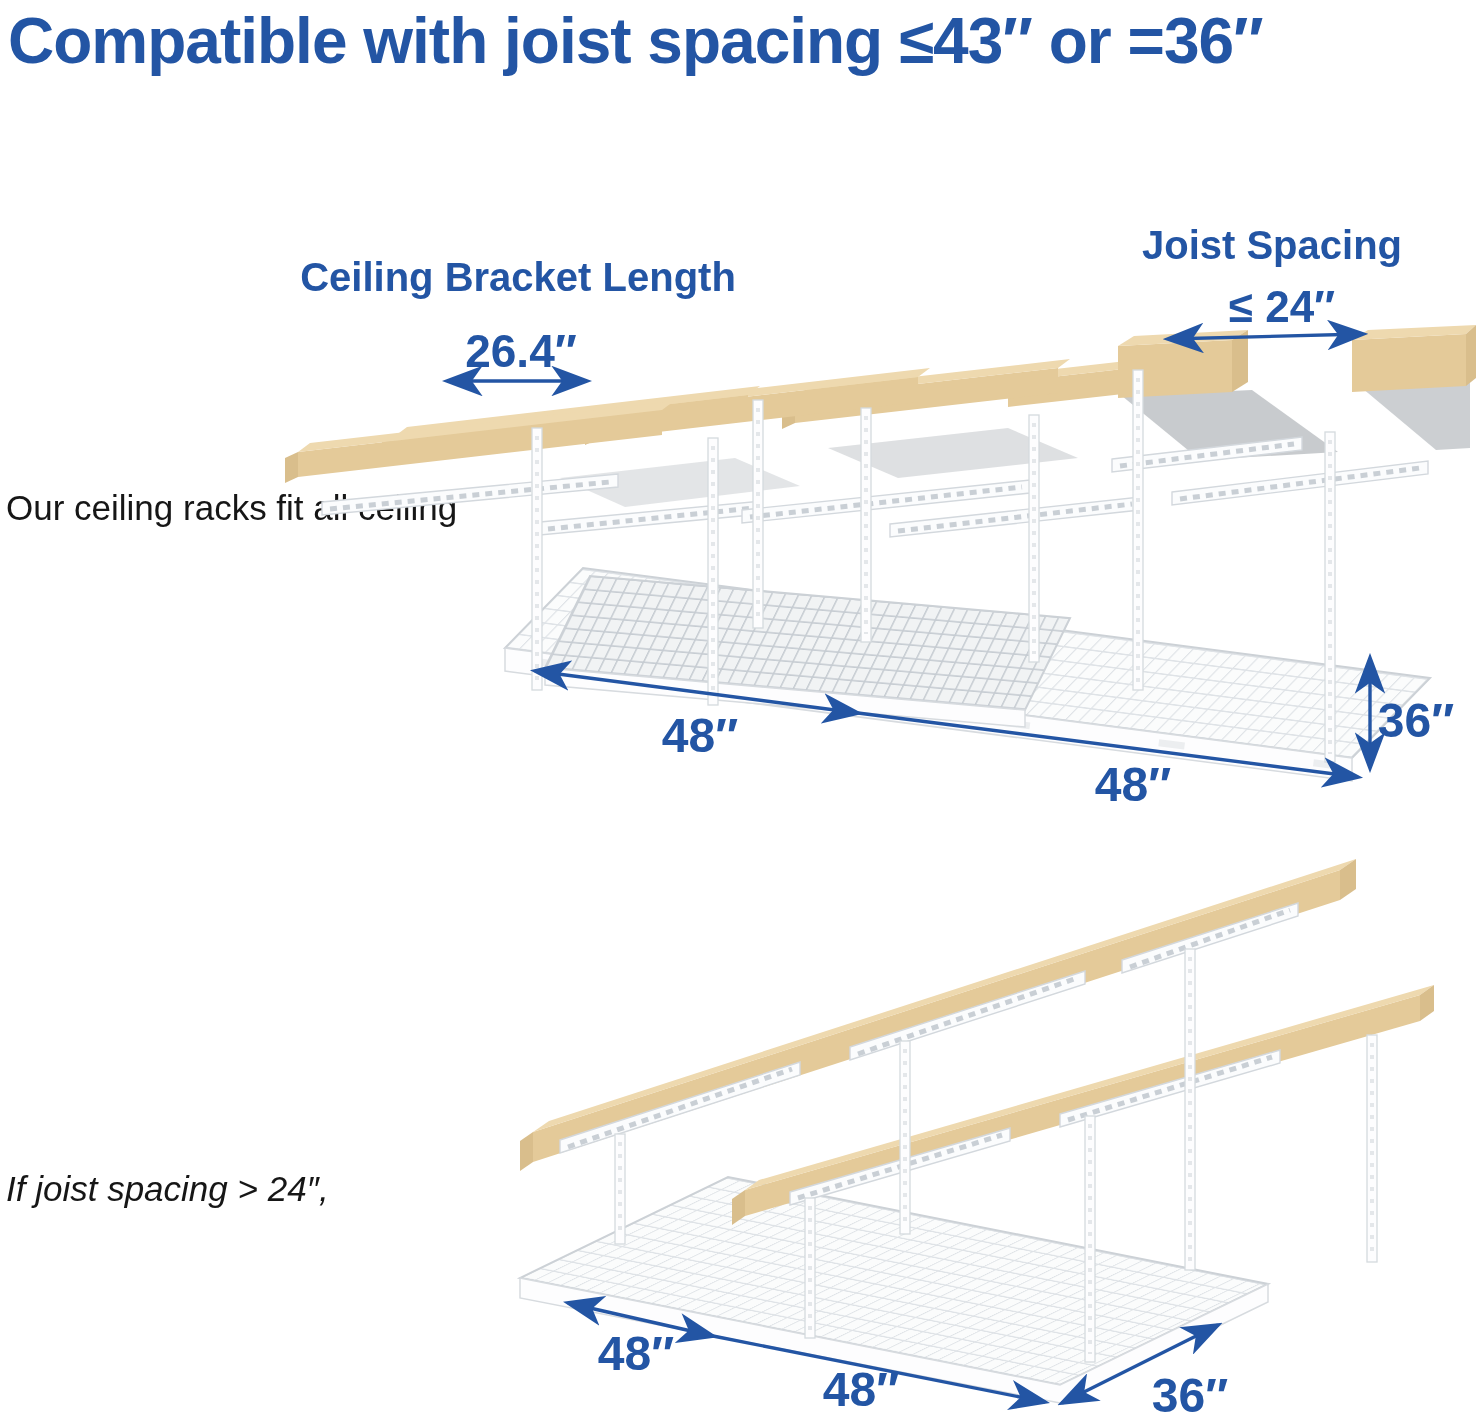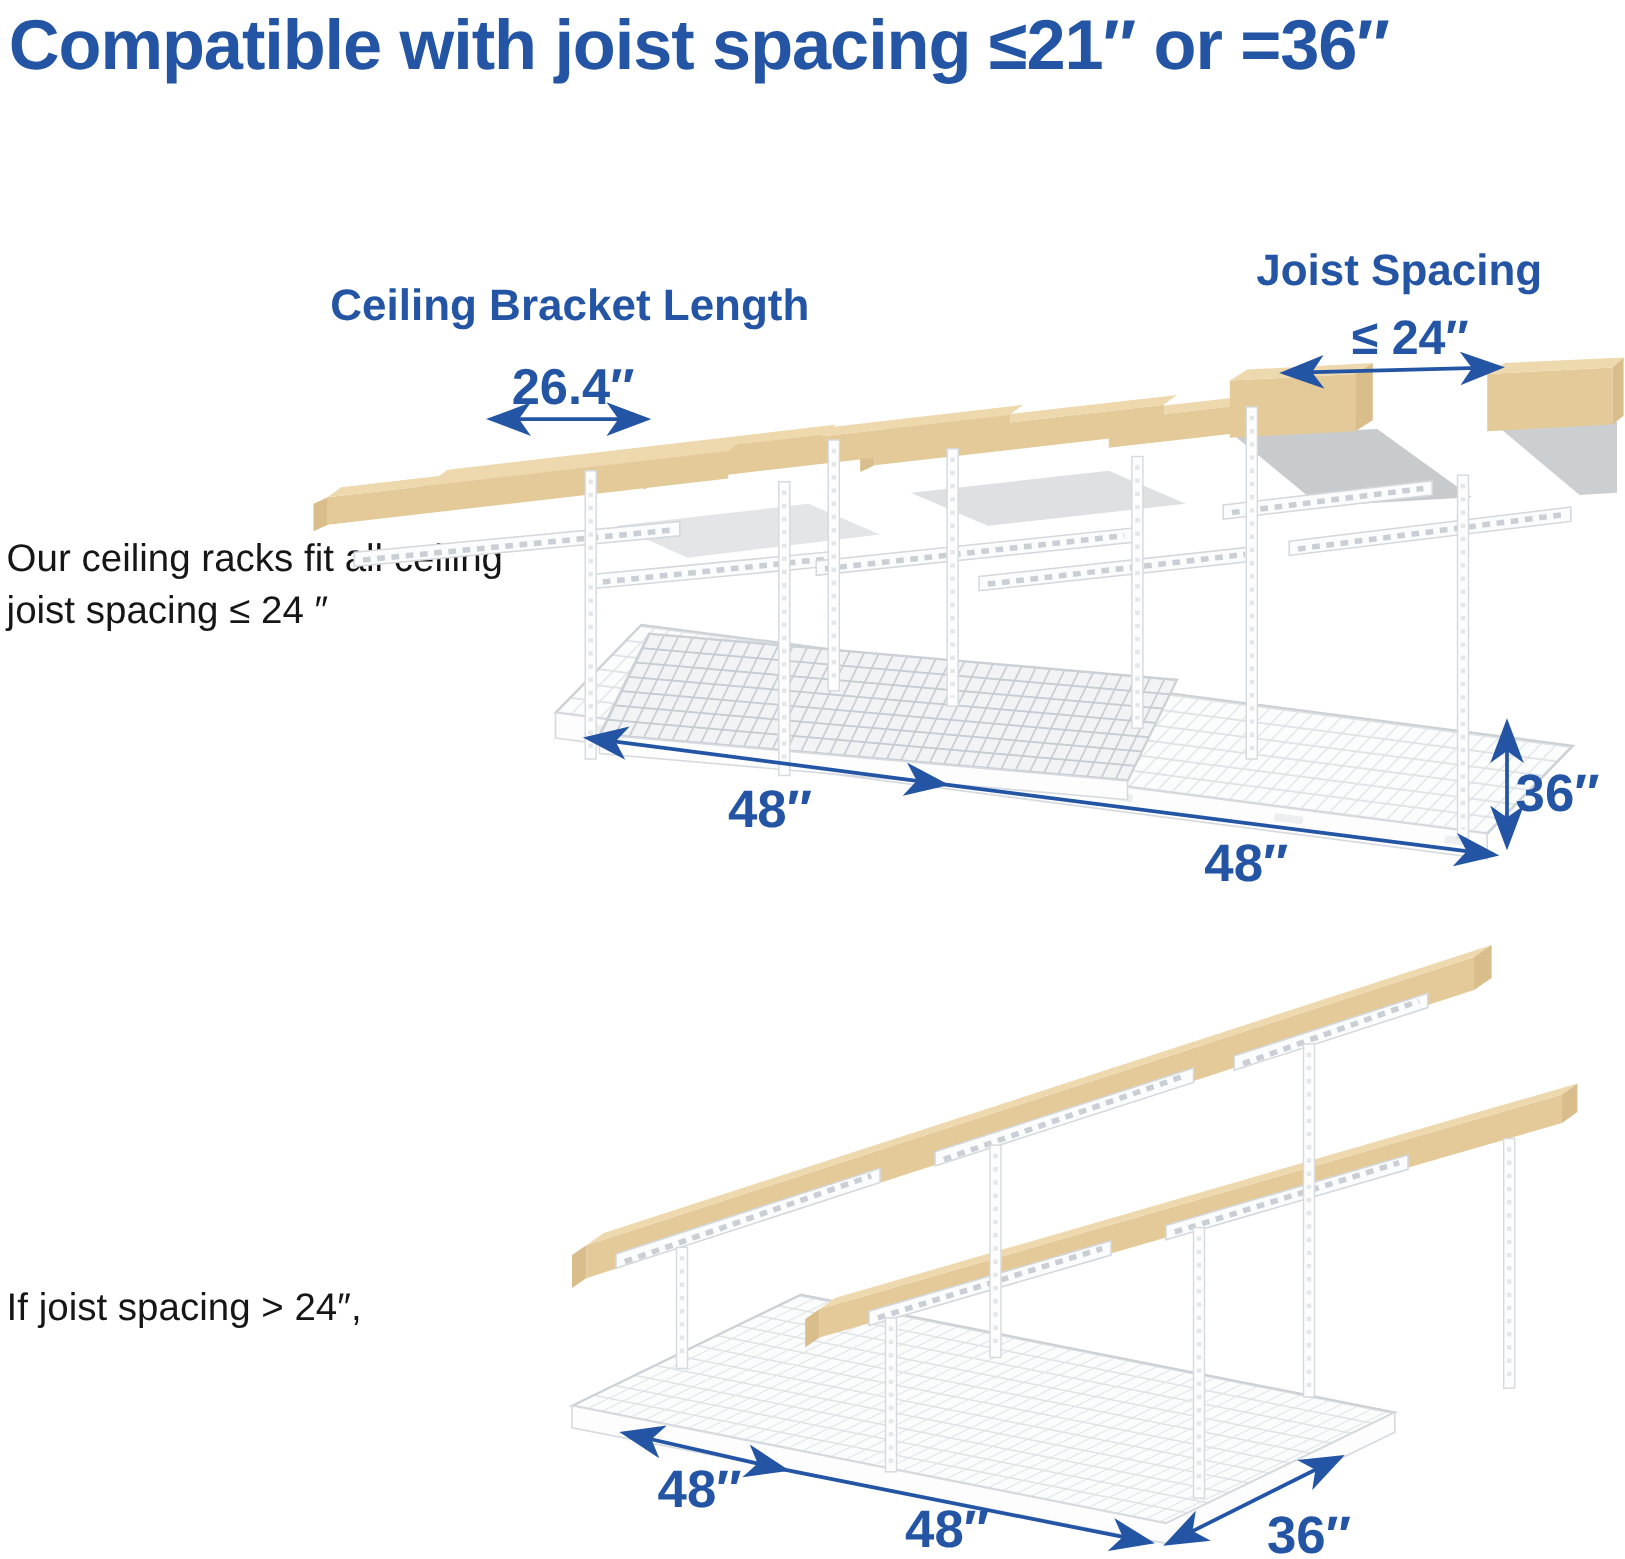--- a/index.html
+++ b/index.html
@@ -2,43 +2,42 @@
 <html><head>
 <meta charset="utf-8">
 <style>
   html,body{margin:0;padding:0;background:#ffffff;}
   #stage{position:relative;width:1477px;height:1417px;overflow:hidden;background:#ffffff;
          font-family:"Liberation Sans","DejaVu Sans",sans-serif;}
   .title{position:absolute;left:8px;top:4px;font-size:64px;font-weight:bold;color:#2355a4;
          letter-spacing:-1px;white-space:nowrap;}
   .note{position:absolute;font-size:35px;color:#161616;line-height:47px;white-space:nowrap;}
   #note-top{left:6px;top:484px;}
-  #note-bottom{left:6px;top:1165px;}
+  #note-bottom{left:6px;top:1165px;font-style:italic;}
   svg{position:absolute;left:0;top:0;}
   svg text{font-family:"Liberation Sans","DejaVu Sans",sans-serif;font-weight:bold;fill:#2355a4;}
   .h40{font-size:40px;} .h44{font-size:44px;} .h46{font-size:46px;} .d48{font-size:48px;}
   .dim{stroke:#2355a4;stroke-width:3.4;fill:none;}
   .wood-front{fill:#e4ca99;} .wood-top{fill:#eed9af;} .wood-end{fill:#d9be8c;}
   .rail{fill:#fbfcfd;stroke:#d3d8dd;stroke-width:1.4;}
   .rail-dash{stroke:#c9cfd5;stroke-width:5;stroke-dasharray:7 6;fill:none;}
   .post{fill:#fdfdfe;stroke:#d5dade;stroke-width:1.3;}
   .post-holes{stroke:#e4e7ea;stroke-width:4;stroke-dasharray:4 8;fill:none;}
   .deck-outline{fill:none;stroke:#ccd1d6;stroke-width:2;}
   .deck-band{fill:#fdfdfe;stroke:#d7dbdf;stroke-width:1.5;}
 </style>
 </head>
 <body>
 
 <div id="stage">
 
-  <div class="title">Compatible with joist spacing ≤21″ or =36″</div>
+  <div class="title">Compatible with joist spacing ≤43″ or =36″</div>
 
   <div class="note" id="note-top">
     <div>Our ceiling racks fit all ceiling</div>
-    <div>joist spacing ≤ 24 ″</div>
   </div>
 
   <div class="note" id="note-bottom">
     <div>If joist spacing &gt; 24″,</div>
   </div>
 
   <svg width="1477" height="1417" viewBox="0 0 1477 1417">
     <defs>
       <marker id="ah" markerWidth="12" markerHeight="9" refX="10.5" refY="4.5" orient="auto-start-reverse" viewBox="0 0 12 9">
         <path d="M0 0 L12 4.5 L0 9 L3.2 4.5 Z" fill="#2355a4"></path>

